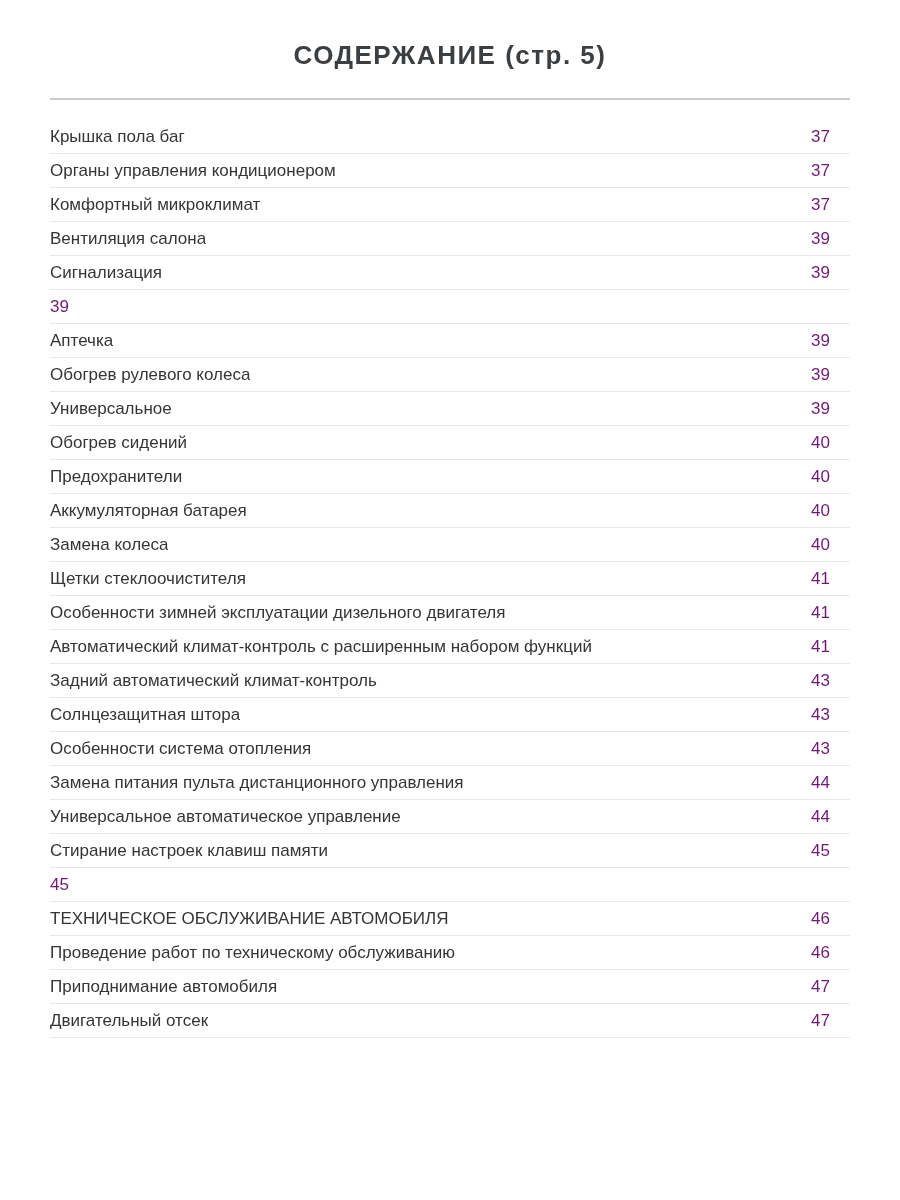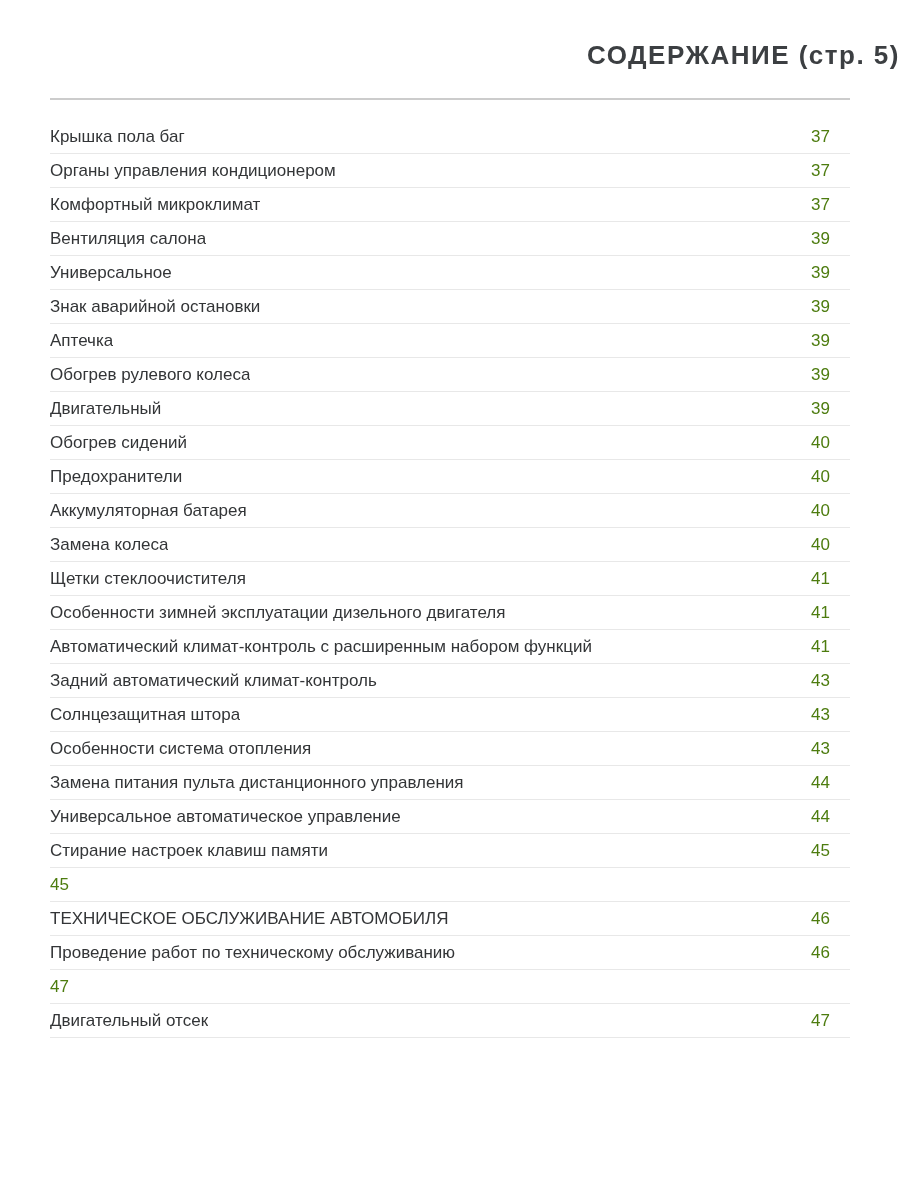--- a/index.html
+++ b/index.html
@@ -12,21 +12,21 @@
     font-family: "Liberation Sans", "DejaVu Sans", sans-serif;
   }
   .page {
     position: relative;
     width: 900px;
     height: 1200px;
     background: #ffffff;
   }
   .title {
     margin: 40px 0 16px 0;
-    text-align: right;
+    text-align: center;
     font-size: 26px;
     line-height: 30px;
     font-weight: 700;
     letter-spacing: 1.5px;
     color: #3c3f42;
   }
   .title-rule {
     margin: 28px 50px 0 50px;
     height: 2px;
     background: #cccccc;
@@ -43,21 +43,21 @@
     border-bottom: 1px solid #e8e8e8;
     font-size: 17px;
     line-height: 21px;
   }
   .toc-label {
     color: #333537;
     white-space: nowrap;
     overflow: hidden;
   }
   .toc-page {
-    color: #4d7c0f;
+    color: #701a75;
     padding-right: 20px;
     flex-shrink: 0;
   }
   .footer {
     position: absolute;
     left: 0;
     width: 900px;
     top: 1164px;
     text-align: center;
     font-size: 15px;
@@ -82,37 +82,36 @@
       </div>
       <div class="toc-row">
         <span class="toc-label">Комфортный микроклимат</span>
         <span class="toc-page">37</span>
       </div>
       <div class="toc-row">
         <span class="toc-label">Вентиляция салона</span>
         <span class="toc-page">39</span>
       </div>
       <div class="toc-row">
-        <span class="toc-label">Универсальное</span>
+        <span class="toc-label">Сигнализация</span>
         <span class="toc-page">39</span>
       </div>
       <div class="toc-row">
-        <span class="toc-label">Знак аварийной остановки</span>
         <span class="toc-page">39</span>
       </div>
       <div class="toc-row">
         <span class="toc-label">Аптечка</span>
         <span class="toc-page">39</span>
       </div>
       <div class="toc-row">
         <span class="toc-label">Обогрев рулевого колеса</span>
         <span class="toc-page">39</span>
       </div>
       <div class="toc-row">
-        <span class="toc-label">Двигательный</span>
+        <span class="toc-label">Универсальное</span>
         <span class="toc-page">39</span>
       </div>
       <div class="toc-row">
         <span class="toc-label">Обогрев сидений</span>
         <span class="toc-page">40</span>
       </div>
       <div class="toc-row">
         <span class="toc-label">Предохранители</span>
         <span class="toc-page">40</span>
       </div>
@@ -165,20 +164,21 @@
       </div>
       <div class="toc-row">
         <span class="toc-label">ТЕХНИЧЕСКОЕ ОБСЛУЖИВАНИЕ АВТОМОБИЛЯ</span>
         <span class="toc-page">46</span>
       </div>
       <div class="toc-row">
         <span class="toc-label">Проведение работ по техническому обслуживанию</span>
         <span class="toc-page">46</span>
       </div>
       <div class="toc-row">
+        <span class="toc-label">Приподнимание автомобиля</span>
         <span class="toc-page">47</span>
       </div>
       <div class="toc-row">
         <span class="toc-label">Двигательный отсек</span>
         <span class="toc-page">47</span>
       </div>
     </div>
   <div class="footer">5 / 5</div>
 </div>
 

